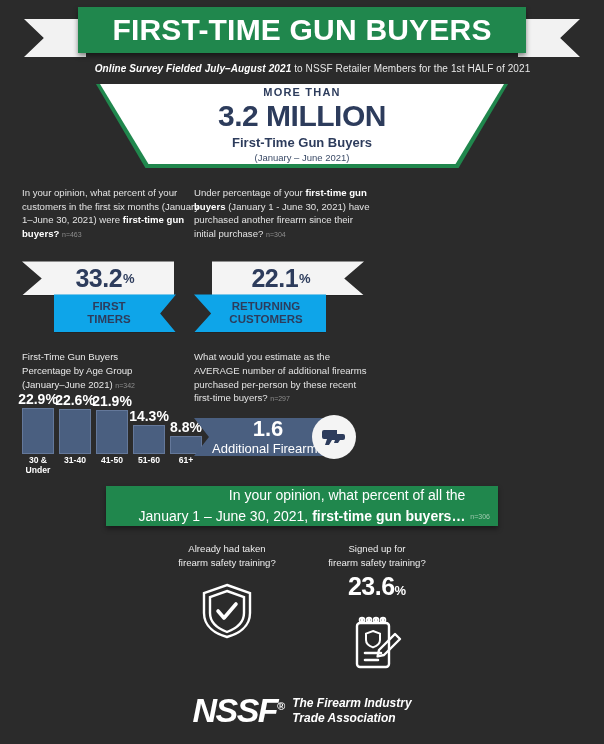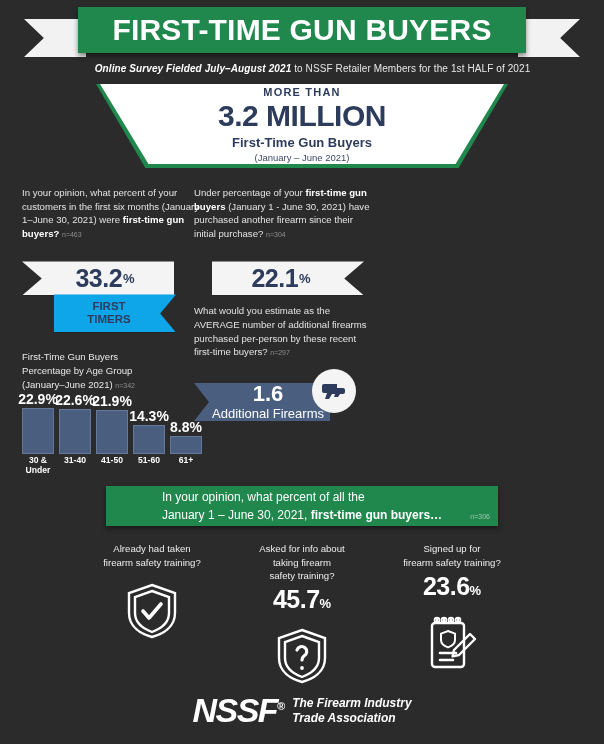--- a/index.html
+++ b/index.html
@@ -102,42 +102,42 @@
   .bar-rect { width:100%; background:#4a5f80; border:1px solid #64789a; }
   .bar-lbl {
     position:absolute; top:100%; left:50%; transform:translateX(-50%);
     font-size:8.6px; font-weight:bold; color:#ffffff; white-space:nowrap;
     margin-top:2px; text-align:center; line-height:1.15;
   }
 
   
   .avg-wrap { position:relative; height:44px; margin-top:10px; width:186px; }
   .avg-banner {
-    position:absolute; left:0; top:14px; width:136px; height:38px;
+    position:absolute; left:0; top:3px; width:136px; height:38px;
     background:#4a5f80; color:#ffffff;
     clip-path:polygon(0 0, 100% 0, 100% 100%, 0 100%, 11% 50%);
     display:flex; flex-direction:column; align-items:center; justify-content:center;
     padding-left:12px;
   }
   .avg-num { font-size:22px; font-weight:bold; line-height:1; }
   .avg-lbl { font-size:13px; margin-top:1px; }
   .avg-circle {
     position:absolute; left:118px; top:0; width:44px; height:44px;
     border-radius:50%; background:#f4f4f4;
     display:flex; align-items:center; justify-content:center;
   }
 
   
   .green-bar {
     position:relative; margin:18px 106px 0 106px; height:40px;
     background:#20874d; display:flex; align-items:center; justify-content:center;
     box-shadow:0 3px 5px rgba(0,0,0,.4);
   }
   .green-bar .gtext {
-    font-size:12px; line-height:1.5; text-align:left; color:#ffffff;
+    font-size:14px; line-height:1.5; text-align:right; color:#ffffff;
   }
   .green-bar .gtext b { font-weight:bold; }
   .green-bar .gn {
     position:absolute; right:8px; bottom:6px;
     font-size:7px; color:#9ec9ae;
   }
 
   
   .stats { display:flex; justify-content:center; margin-top:16px; }
   .stat { width:150px; text-align:center; }
@@ -242,20 +242,28 @@
 
   <div class="col right">
     <div class="q-text">
       <span>Under percentage of your </span><b>first-time gun buyers</b><span> (January 1 - June 30, 2021) have purchased another firearm since their initial purchase?</span> <span class="nval">n=304</span>
     </div>
 
     <div class="pct-row">
       <div class="pct-banner notch-r" style="left:18px;">
         <span class="pct-num">22.1</span>
           <span class="pct-sym">%</span>
+      </div>
+    </div>
+    <div class="pct-row" style="height:44px;margin-top:2px;">
+      <div class="lbl-banner notch-l" style="left:0;width:132px;">
+        <span>
+          <span>RETURNING</span><br>
+          <span>CUSTOMERS</span>
+        </span>
       </div>
     </div>
 
     <div style="margin-top:12px;">
       <div class="q-text">
         <span>What would you estimate as the AVERAGE number of additional firearms purchased per-person by these recent first-time buyers?</span> <span class="nval">n=297</span>
       </div>
       <div class="avg-wrap">
         <div class="avg-banner">
           <div class="avg-num">1.6</div>
@@ -288,38 +296,20 @@
     </div>
     <div class="stat-icon">
       <svg width="54" height="58" viewBox="0 0 54 58" fill="none" stroke="#ffffff" stroke-width="2.4">
         <path d="M27 3 L50 11 v20 c0 14 -12 21 -23 24 C16 52 4 45 4 31 V11 z"></path>
         <path d="M27 9 L44 15 v16 c0 11 -9 16 -17 19 -8 -3 -17 -8 -17 -19 V15 z"></path>
         <path d="M18 29 l6 7 l12 -14" stroke-width="3.6" stroke-linecap="round" stroke-linejoin="round"></path>
       </svg>
     </div>
   </div>
 
-  <div class="stat">
-    <div class="stat-q">
-      <span>Asked for info about</span><br>
-      <span>taking firearm</span><br>
-      <span>safety training?</span>
-    </div>
-    <div class="stat-p">
-      <span class="stat-num">45.7</span><span class="stat-sym">%</span>
-    </div>
-    <div class="stat-icon">
-      <svg width="54" height="58" viewBox="0 0 54 58" fill="none" stroke="#ffffff" stroke-width="2.4">
-        <path d="M27 3 L50 11 v20 c0 14 -12 21 -23 24 C16 52 4 45 4 31 V11 z"></path>
-        <path d="M27 9 L44 15 v16 c0 11 -9 16 -17 19 -8 -3 -17 -8 -17 -19 V15 z"></path>
-        <path d="M22 23 a5 5 0 1 1 7 6 c-1.6 1.2 -2 2.2 -2 4" stroke-width="3.2" stroke-linecap="round"></path>
-        <circle cx="27" cy="41" r="1.9" fill="#ffffff" stroke="none"></circle>
-      </svg>
-    </div>
-  </div>
 
   <div class="stat">
     <div class="stat-q">
       <span>Signed up for</span><br>
       <span>firearm safety training?</span>
     </div>
     <div class="stat-p">
       <span class="stat-num">23.6</span><span class="stat-sym">%</span>
     </div>
     <div class="stat-icon">

